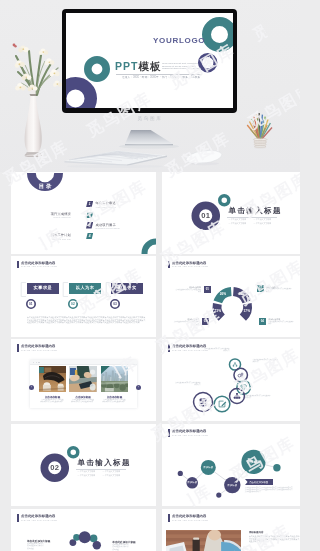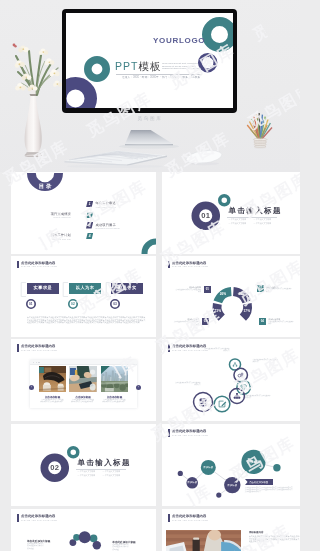--- a/index.html
+++ b/index.html
@@ -11,21 +11,21 @@
   .hero{position:absolute;left:0;top:0;width:300px;height:172px;
         background:linear-gradient(178deg,#ededee 0%,#ebebec 55%,#e9e9eb 100%);overflow:hidden;}
   .monitor{position:absolute;left:62px;top:9px;width:175px;height:104px;
            background:#0c0c0e;border-radius:4px;}
   .screen{position:absolute;left:4px;top:4px;right:4px;bottom:5px;background:#fff;overflow:hidden;}
 
   .logoTxt{position:absolute;left:121px;top:36px;font-size:8px;font-weight:bold;
            letter-spacing:.7px;color:#5d6094;margin-left:32px;}
   .cnTitle{position:absolute;left:115px;top:47px;font-size:10.5px;font-weight:bold;
            color:#3c3c3f;letter-spacing:1px;}
-  .pptTitle{position:absolute;left:115px;top:60px;font-size:10.5px;font-weight:normal;letter-spacing:1px;}
+  .pptTitle{position:absolute;left:115px;top:60px;font-size:10.5px;font-weight:bold;letter-spacing:1px;}
   .pptTitle .a{color:#3f8186;}
   .pptTitle .b{color:#3c3c3f;}
   .heroPara{position:absolute;left:162px;top:62px;width:40px;font-size:2px;
             line-height:2.7px;color:#a6abb4;}
   .heroRule{position:absolute;left:116px;top:73.5px;width:86px;height:.7px;background:#c9ccd2;}
   .heroSub{position:absolute;left:122px;top:75px;font-size:2.6px;color:#8d94a1;letter-spacing:.2px;}
   .deskLabel{position:absolute;left:0;top:116px;width:300px;text-align:center;
              font-size:4.6px;color:#c0c3ca;letter-spacing:1.6px;}
 
   .wmLayer{position:absolute;left:0;top:0;width:300px;height:551px;overflow:hidden;

